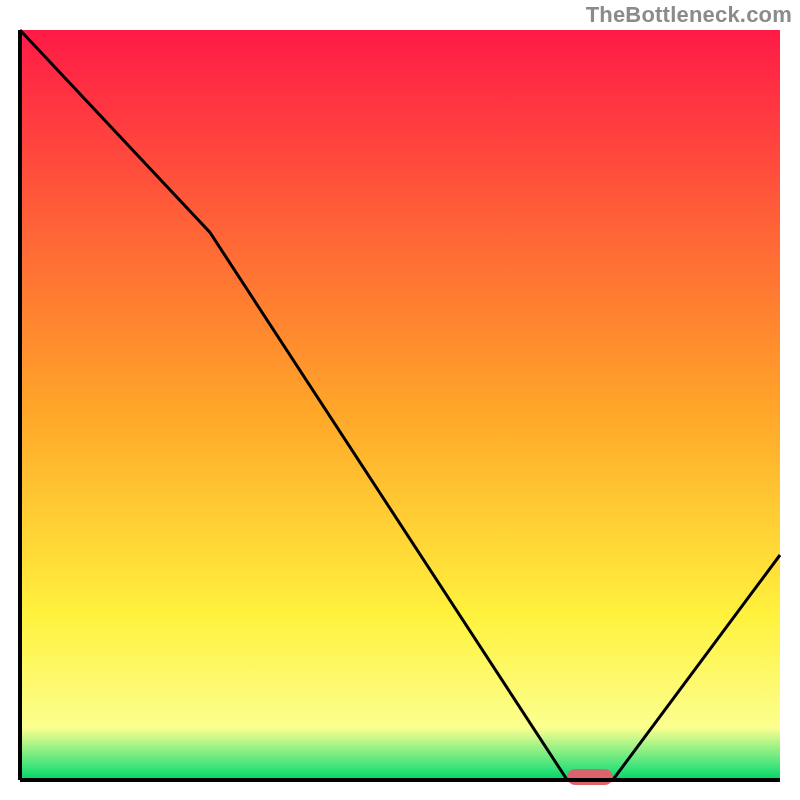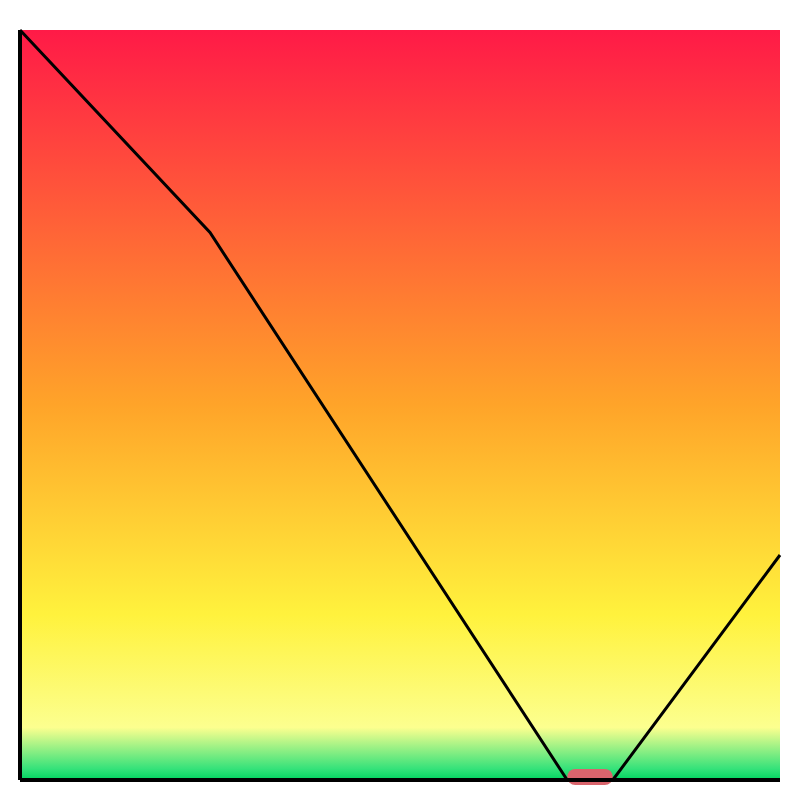--- a/index.html
+++ b/index.html
@@ -27,20 +27,21 @@
   }
   svg {
     display: block;
   }
 </style>
 </head>
 <body>
 
 <div class="wrap">
 
+  <div class="attribution">TheBottleneck.com</div>
 
   <svg width="800" height="800" viewBox="0 0 800 800">
 
     <defs>
       <linearGradient id="bg-grad" x1="0" y1="0" x2="0" y2="1">
       <stop offset="0%" stop-color="#ff1a47"></stop>
           <stop offset="50%" stop-color="#ffa429"></stop>
           <stop offset="78%" stop-color="#fff23d"></stop>
           <stop offset="93%" stop-color="#fcff8f"></stop>
           <stop offset="98.5%" stop-color="#35e27a"></stop>

